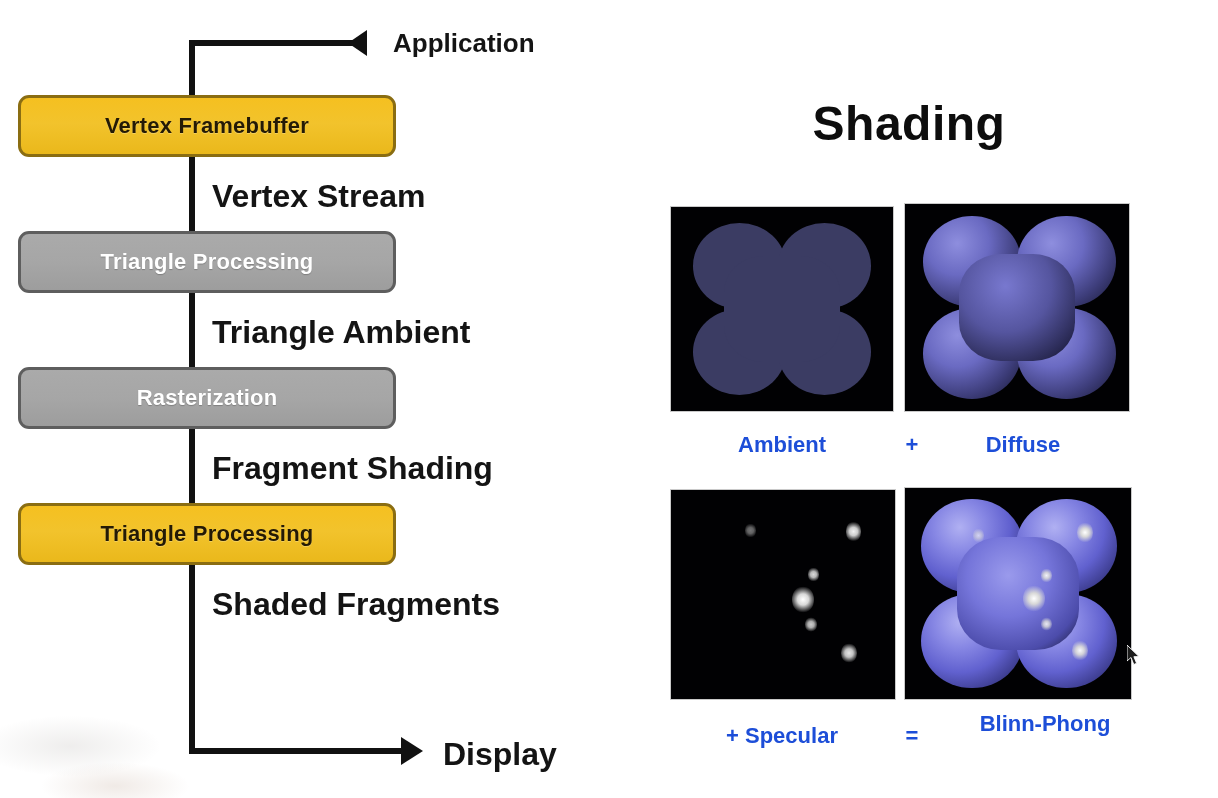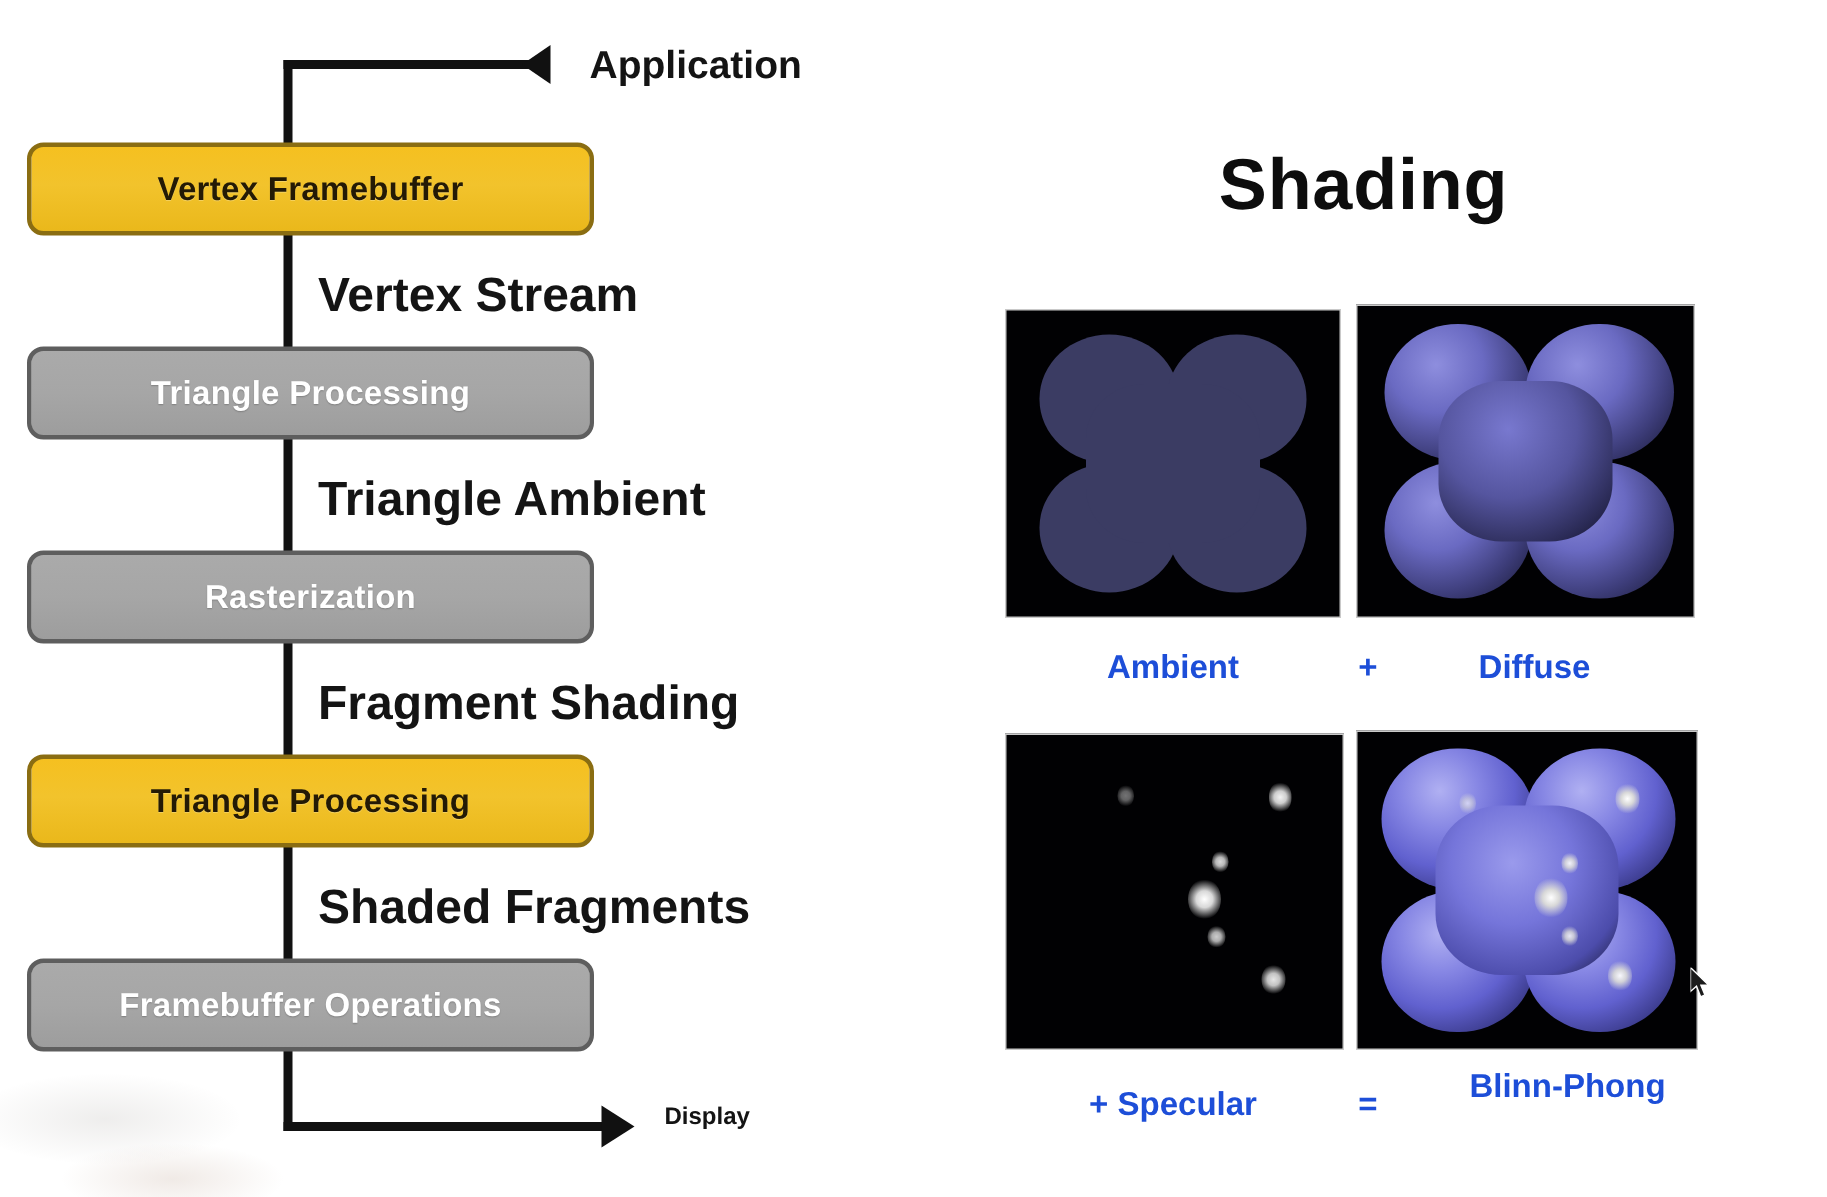--- a/index.html
+++ b/index.html
@@ -112,21 +112,21 @@
   
   #label-application {
     position: absolute;
     left: 393px; top: 28px;
     font-weight: bold; font-size: 26px;
     white-space: nowrap;
   }
   #label-display {
     position: absolute;
     left: 443px; top: 736px;
-    font-weight: bold; font-size: 16px;
+    font-weight: bold; font-size: 32px;
     white-space: nowrap;
   }
 
   
   .smudge {
     position: absolute;
     border-radius: 50%;
     pointer-events: none;
   }
   #smudge-a {
@@ -266,23 +266,20 @@
   </div>
   <div class="stage gray" id="stage-1">
     <span>Triangle Processing</span>
   </div>
   <div class="stage gray" id="stage-2">
     <span>Rasterization</span>
   </div>
   <div class="stage yellow" id="stage-3">
     <span>Triangle Processing</span>
   </div>
-  <div class="stage gray" id="stage-4">
-    <span>Framebuffer Operations</span>
-  </div>
 
   <div class="stream-label" id="stream-0">Vertex Stream</div>
   <div class="stream-label" id="stream-1">Triangle Ambient</div>
   <div class="stream-label" id="stream-2">Fragment Shading</div>
   <div class="stream-label" id="stream-3">Shaded Fragments</div>
 
   <div class="smudge" id="smudge-a"></div>
   <div class="smudge" id="smudge-b"></div>
 </section>
 

